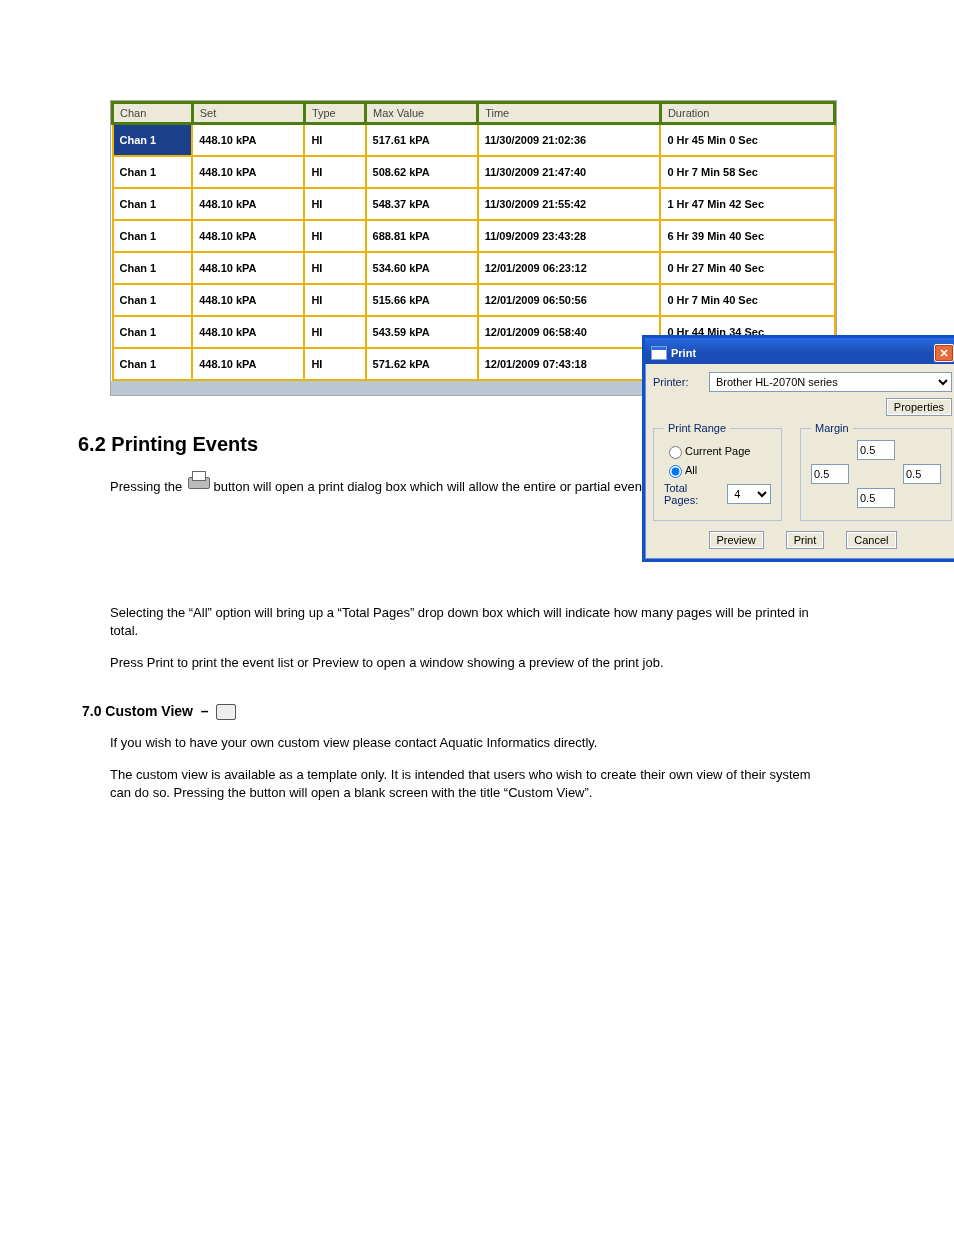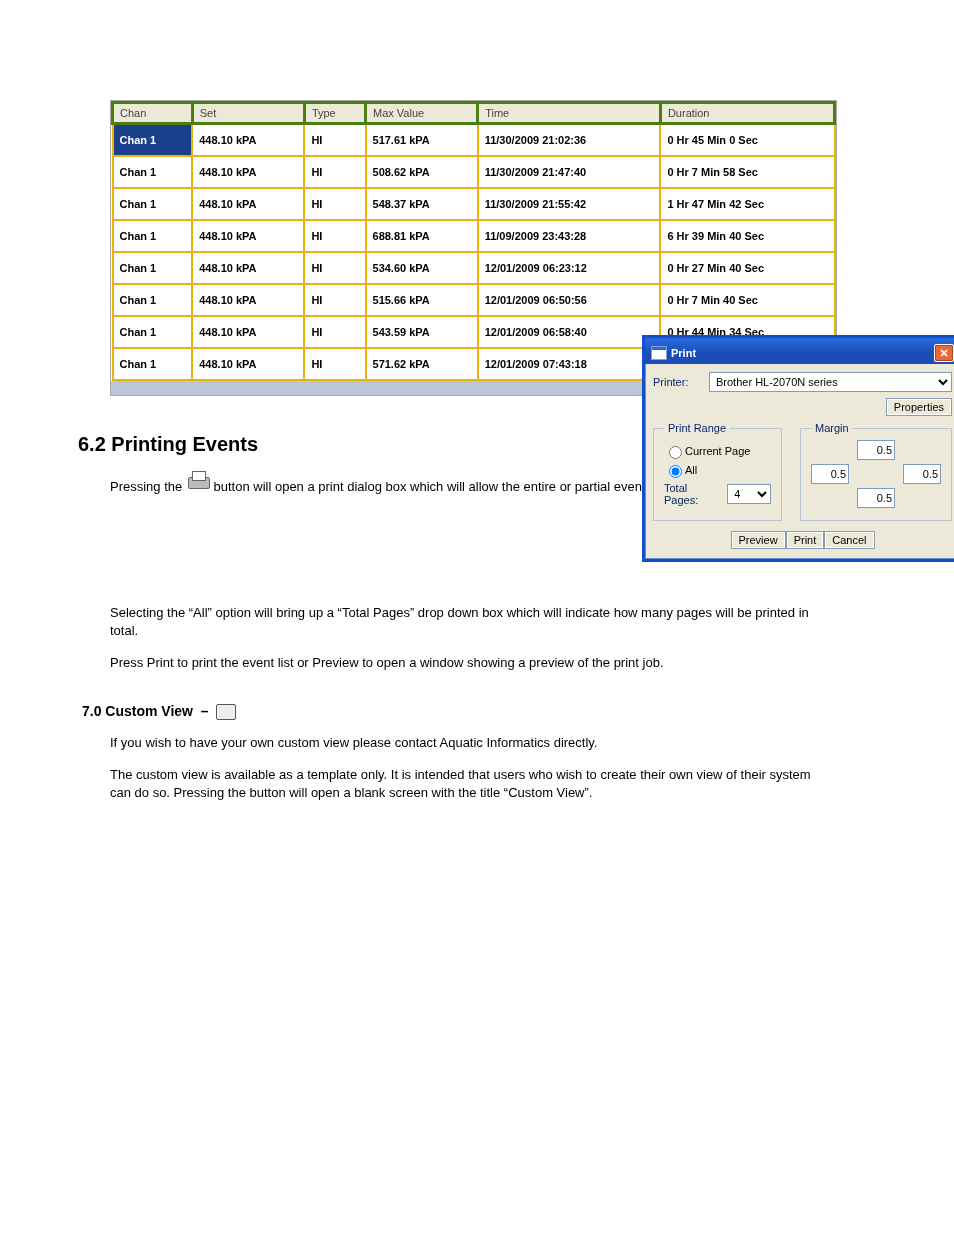--- a/index.html
+++ b/index.html
@@ -115,24 +115,24 @@
     margin:0;
   }
   fieldset.xp legend { color:#0a246a; padding:0 4px; }
   .range-col label { display:flex; align-items:center; color:#000; margin:3px 0; }
   .margin-grid {
     position:relative;
     width:130px; height:70px;
   }
   .margin-grid .m-input {
     width:38px;
-    text-align:right;
+    text-align:left;
     position:absolute;
   }
-  .pd-buttons { display:flex; justify-content:center; margin-top:10px; }
+  .pd-buttons { display:flex; gap:22px; justify-content:center; margin-top:10px; }
 
   
   .printer-icon {
     width:24px; height:20px;
     display:inline-block;
     position:relative;
   }
   .printer-icon::before{
     content:"";
     position:absolute; top:6px; left:2px; width:20px; height:10px;

